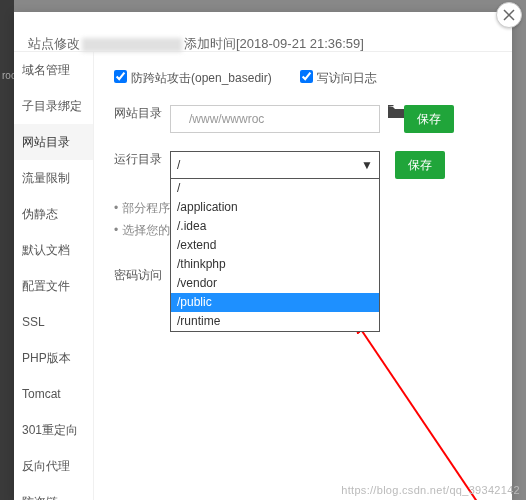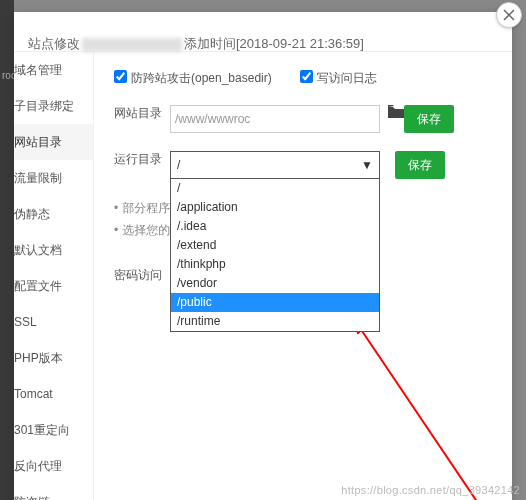--- a/index.html
+++ b/index.html
@@ -3,28 +3,28 @@
 <meta charset="utf-8">
 <style>
 *{margin:0;padding:0;box-sizing:border-box}
 body{font-family:"Microsoft YaHei",Arial,sans-serif;font-size:12px;color:#333;background:#888;width:526px;height:500px;position:relative;overflow:hidden}
 .modal{position:absolute;left:14px;top:12px;right:14px;bottom:0;background:#fff;box-shadow:0 2px 10px rgba(0,0,0,.2)}
 .header{height:40px;line-height:40px;padding:12px 14px;border-bottom:1px solid #eee;font-size:13px;color:#666;position:relative}
 .header .blur{display:inline-block;width:100px;height:14px;background:#e0e0e0;filter:blur(2px);vertical-align:middle;margin:0 2px}
 .close-btn{position:absolute;right:-10px;top:-10px;width:26px;height:26px;border-radius:50%;background:#fff;border:1px solid #ccc;box-shadow:0 1px 3px rgba(0,0,0,.2);display:flex;align-items:center;justify-content:center;cursor:pointer;font-size:16px;color:#666}
 .body{display:flex;height:calc(100% - 40px)}
 .sidebar{width:80px;background:#fff;border-right:1px solid #f0f0f0;overflow:hidden}
-.sidebar-item{height:36px;line-height:36px;padding-left:0;color:#555;cursor:pointer;font-size:12px}
+.sidebar-item{height:36px;line-height:36px;padding-left:8px;color:#555;cursor:pointer;font-size:12px}
 .sidebar-item.active{background:#f5f5f5;color:#333}
 .content{flex:1;padding:18px 20px;position:relative}
 .row{display:flex;margin-bottom:18px}
 .chk{margin-right:4px;width:13px;height:13px}
 .chk-label{margin-right:28px;color:#555}
 .label{width:56px;color:#555;flex-shrink:0}
-.text-input{width:210px;height:28px;border:1px solid #ccc;padding:0 4px;color:#666;font-size:12px}
+.text-input{width:210px;height:28px;border:1px solid #ccc;padding:0 18px;color:#666;font-size:12px}
 .text-input.blur-content{color:#999}
 .folder-icon{margin-left:8px;color:#555;font-size:14px}
 .save-btn{width:50px;height:28px;background:#20a53a;color:#fff;border:none;cursor:pointer;font-size:12px;border-radius:2px}
 .select-wrap{position:relative;width:210px}
 .select-box{width:100%;height:28px;border:1px solid #555;padding:0 6px;line-height:26px;color:#333;cursor:pointer;display:flex;justify-content:space-between;align-items:center;background:#fff}
 .dropdown{position:absolute;top:28px;left:0;width:100%;background:#fff;border:1px solid #555;border-top:none;z-index:10}
 .dropdown-item{height:19px;line-height:19px;padding:0 6px;color:#333;cursor:pointer;font-size:12px}
 .dropdown-item.selected{background:#1e90ff;color:#fff}
 .notes{color:#888;font-size:12px;line-height:22px}
 .notes .bullet{margin-right:4px}

